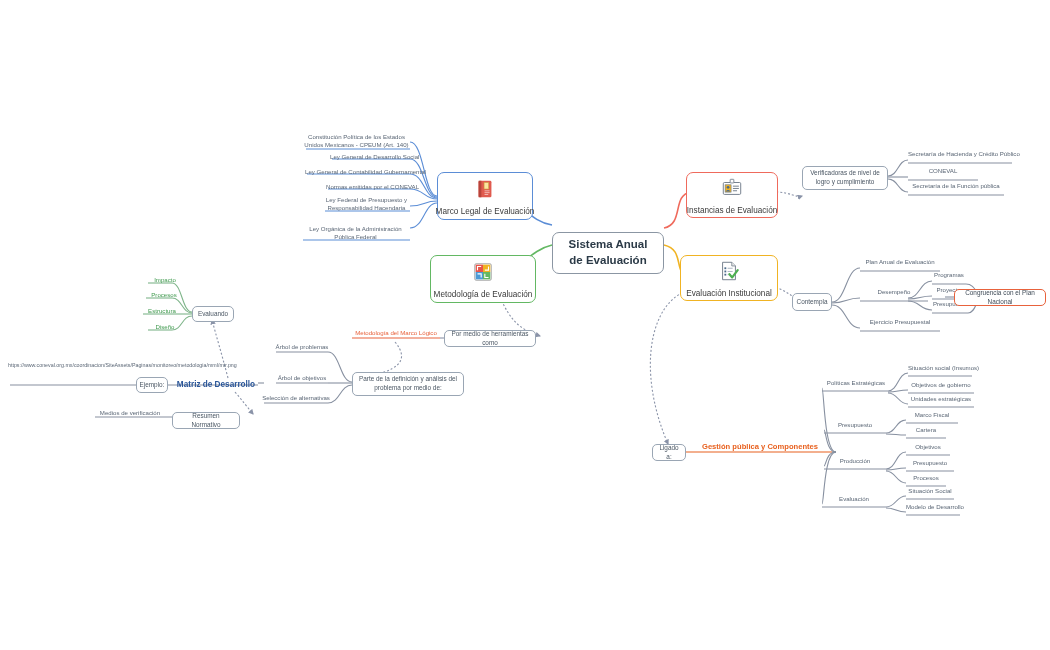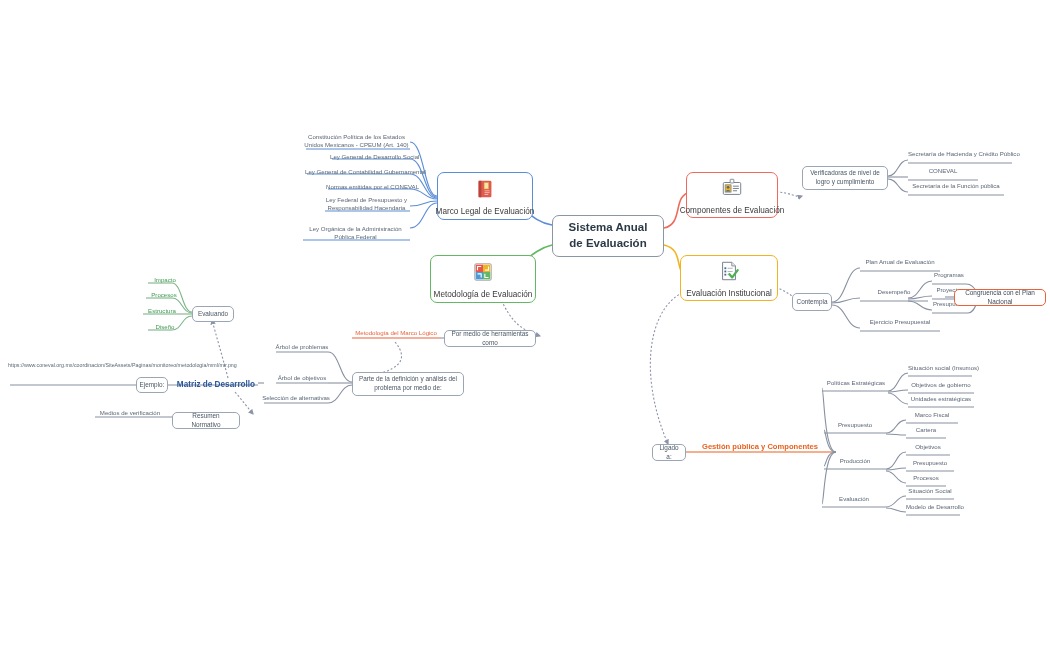--- a/index.html
+++ b/index.html
@@ -6,21 +6,21 @@
   body{width:1050px;height:650px;overflow:hidden;font-family:"Liberation Sans",sans-serif;}
   #stage{position:relative;width:1050px;height:650px;}
   svg#wires{position:absolute;left:0;top:0;width:1050px;height:650px;pointer-events:none;}
 
   .node{position:absolute;box-sizing:border-box;display:flex;align-items:center;justify-content:center;text-align:center;}
 
   
   .root{
     border:1.4px solid #8b96a3;border-radius:7px;background:#fff;
     font-weight:bold;font-size:11.5px;color:#2b3a47;line-height:1.35;
-    padding:6px 8px;box-shadow:0 0 0 0 #fff;
+    padding:6px 8px;box-shadow:0 0 0 0 #fff;margin-top:17px;
   }
 
   
   .topic{
     border:1.6px solid #888;border-radius:7px;background:#fff;
     flex-direction:column;gap:7px;padding:6px 16px 5px;
     font-size:8.2px;color:#3a3a3a;
   }
   .topic .tlabel{white-space:nowrap;}
   .topic .ticon{width:22px;height:22px;display:block;}
@@ -241,21 +241,21 @@
     <span class="ticon">
       <svg viewBox="0 0 24 24" width="22" height="22">
         <rect x="2.5" y="6" width="19" height="13" rx="1.3" fill="#fff" stroke="#6b7785" stroke-width="1"></rect>
         <rect x="10" y="2.5" width="4" height="4" rx="0.6" fill="#fff" stroke="#6b7785" stroke-width="0.9"></rect>
         <rect x="4.5" y="8.5" width="6.5" height="8" fill="#f0b323" stroke="#6b7785" stroke-width="0.7"></rect>
         <circle cx="7.7" cy="11.3" r="1.5" fill="#4b6a8a"></circle>
         <path d="M5.3 15.8 a2.6 2.6 0 0 1 4.8 0 z" fill="#4b6a8a"></path>
         <path d="M13 10 H19.5 M13 12.5 H19.5 M13 15 H17.5" stroke="#6b7785" stroke-width="1"></path>
       </svg>
     </span>
-    <span class="tlabel">Componentes de Evaluación</span>
+    <span class="tlabel">Instancias de Evaluación</span>
   </div>
 
   <div class="node topic amber" style="left:680px;top:255px;width:98px;height:46px;">
     <span class="ticon">
       <svg viewBox="0 0 24 24" width="22" height="22">
         <path d="M5 2.5 h10 l4 4 v15 h-14 z" fill="#fff" stroke="#6b7785" stroke-width="1"></path>
         <path d="M15 2.5 v4 h4" fill="#e8e8e8" stroke="#6b7785" stroke-width="0.8"></path>
         <rect x="7" y="8" width="2" height="2" fill="#4b6a8a"></rect>
         <rect x="7" y="11.5" width="2" height="2" fill="#4b6a8a"></rect>
         <rect x="7" y="15" width="2" height="2" fill="#4b6a8a"></rect>

